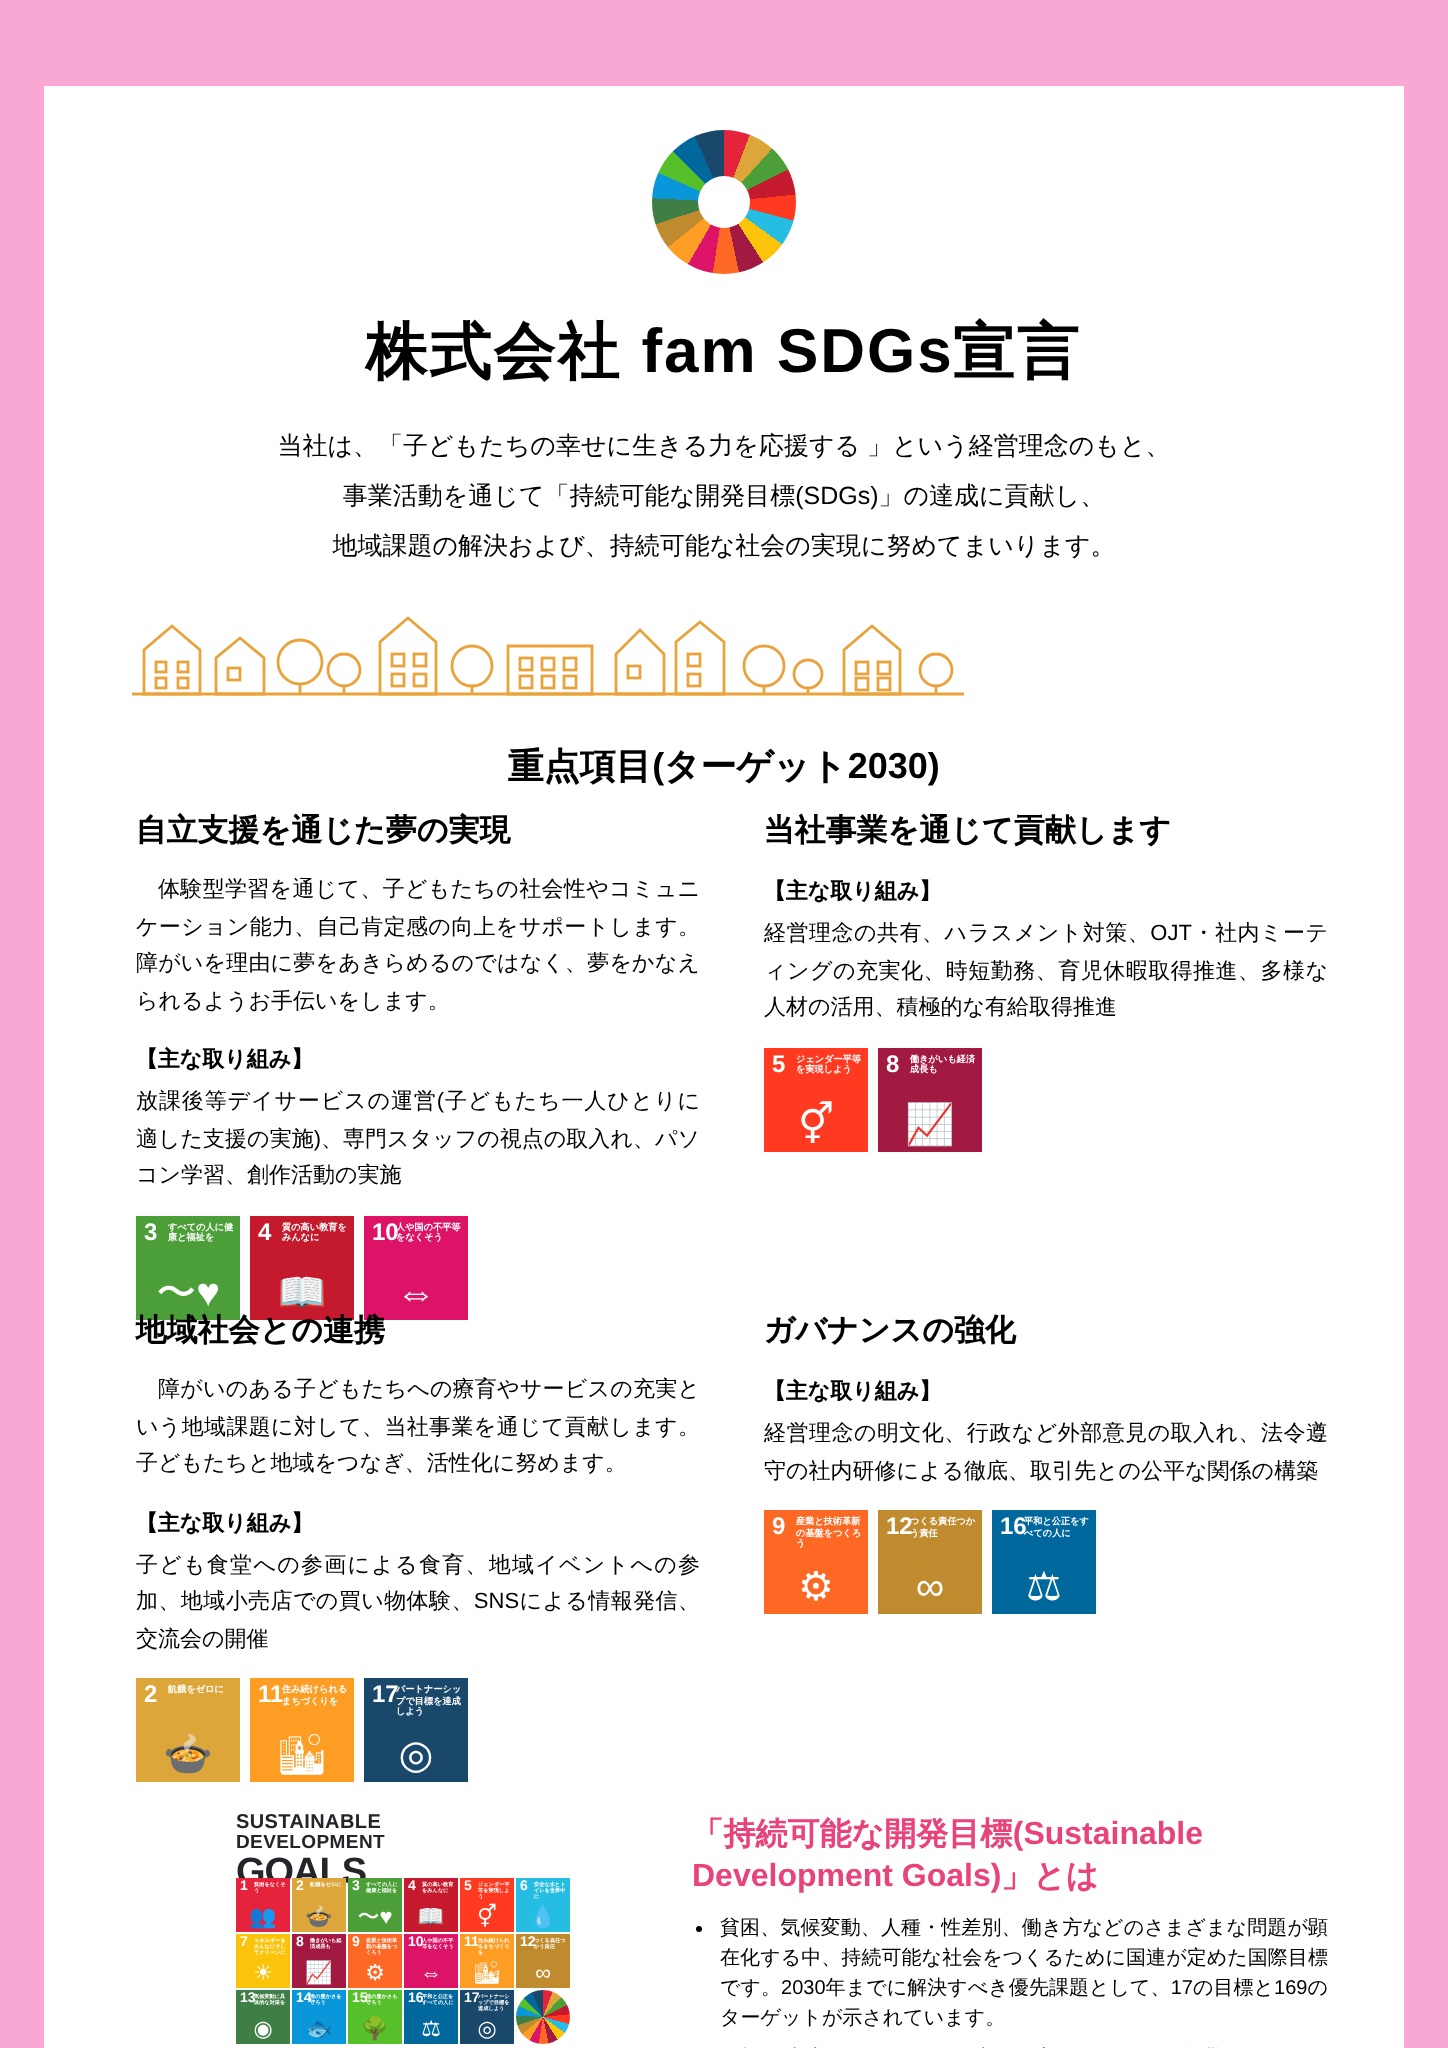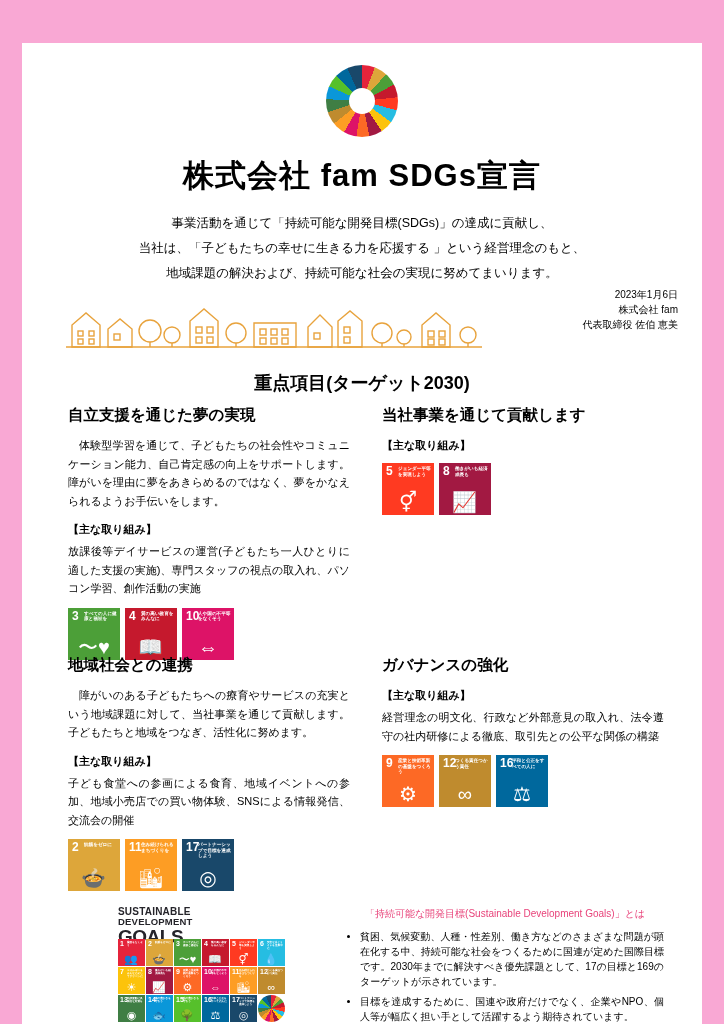--- a/index.html
+++ b/index.html
@@ -121,47 +121,42 @@
     display:grid;grid-template-columns:repeat(6,27px);grid-auto-rows:27px;gap:1px;
   }
   .grid17 .goal{width:27px;height:27px;font-size:2.6px;line-height:3px;}
   .grid17 .goal .num{font-size:7px;line-height:7px;left:2px;top:1px;}
   .grid17 .goal .nm{left:9px;top:1.5px;right:1px;}
   .grid17 .goal .gfx{font-size:11px;line-height:11px;bottom:1px;}
   .about{
     position:absolute;left:278px;top:0;width:318px;
   }
   .about h3{
-    margin:0 0 8px 0;font-size:10px;font-weight:normal;color:#e8437a;text-align:center;
+    margin:0 0 8px 0;font-size:16px;font-weight:bold;color:#e8437a;
   }
   .about ul{margin:0;padding-left:14px;}
   .about li{
     font-size:10px;line-height:15px;color:#000;margin-bottom:5px;text-align:justify;
   }
 </style>
 </head>
 <body>
 
 <div class="page">
 
   <div class="sdg-wheel"></div>
 
   <h1 class="doc-title">株式会社 fam  SDGs宣言</h1>
 
   <div class="lead">
+    <div>当社は、「子どもたちの幸せに生きる力を応援する 」という経営理念のもと、</div>
     <div>事業活動を通じて「持続可能な開発目標(SDGs)」の達成に貢献し、</div>
-    <div>当社は、「子どもたちの幸せに生きる力を応援する 」という経営理念のもと、</div>
     <div>地域課題の解決および、持続可能な社会の実現に努めてまいります。</div>
   </div>
 
-  <div class="signature">
-    <div>2023年1月6日</div>
-    <div>株式会社 fam</div>
-    <div>代表取締役 佐伯 恵美</div>
-  </div>
 
   <svg class="town" viewBox="0 0 420 58">
     <g fill="none" stroke="#e8a33d" stroke-width="1.4">
       <path d="M2 56 H418"></path>
       <path d="M8 56 V34 L22 22 L36 34 V56 Z"></path>
       <rect x="14" y="40" width="5" height="5"></rect>
         <rect x="25" y="40" width="5" height="5"></rect>
       <rect x="14" y="48" width="5" height="5"></rect>
         <rect x="25" y="48" width="5" height="5"></rect>
       <path d="M44 56 V38 L56 28 L68 38 V56 Z"></path>
@@ -227,20 +222,21 @@
           <span class="num">10</span>
           <span class="nm">人や国の不平等をなくそう</span>
           <span class="gfx">⇔</span>
         </div>
       </div>
     </div>
 
     <div class="block b2">
       <h2>当社事業を通じて貢献します</h2>
       <div class="sub">【主な取り組み】</div>
+      <p>経営理念の共有、ハラスメント対策、OJT・社内ミーティングの充実化、時短勤務、育児休暇取得推進、多様な人材の活用、積極的な有給取得推進</p>
       <div class="icons">
         <div class="goal" style="background:#ff3a21">
           <span class="num">5</span>
           <span class="nm">ジェンダー平等を実現しよう</span>
           <span class="gfx">⚥</span>
         </div>
         <div class="goal" style="background:#a21942">
           <span class="num">8</span>
           <span class="nm">働きがいも経済成長も</span>
           <span class="gfx">📈</span>

